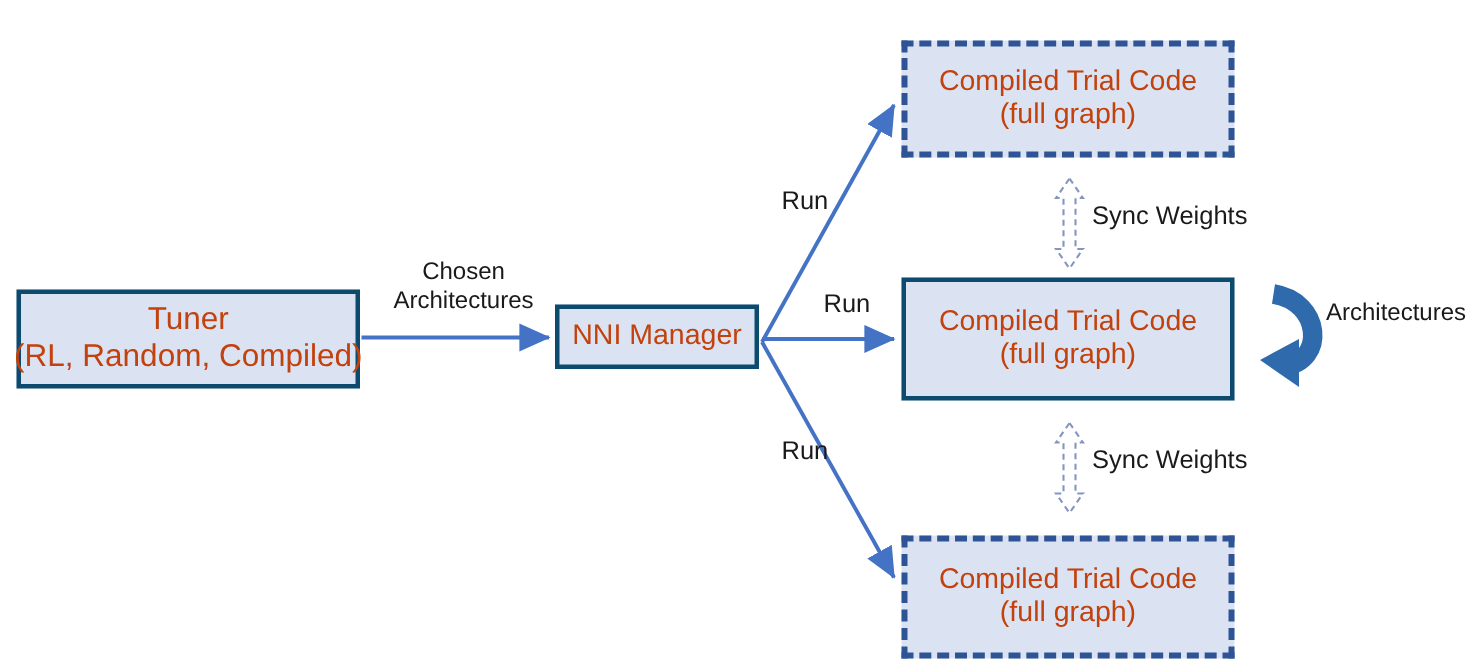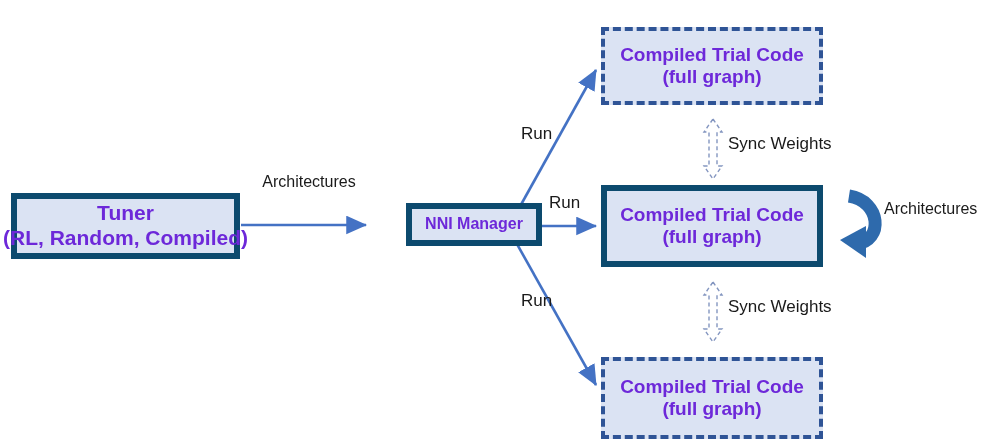--- a/index.html
+++ b/index.html
@@ -32,44 +32,42 @@
   .node {
     position: absolute;
     box-sizing: border-box;
     background: #dbe3f3;
     display: flex;
     flex-direction: column;
     align-items: center;
     justify-content: center;
     text-align: center;
     line-height: 1.18;
-    color: #6d28d9;
-    font-weight: bold;
+    color: #c2410c;
   }
   .node.solid {
-    border: 6px solid #0c4a6e;
+    border: 3px solid #0c4a6e;
   }
   .node.dashed {
     border: 4px dashed #2f5496;
   }
   .node .line1, .node .line2 {
     display: block;
     white-space: nowrap;
   }
 
   #node-tuner {
     left: 11px;  top: 193px;
     width: 229px; height: 66px;
     font-size: 21px;
   }
   #node-nni-manager {
     left: 370px; top: 203px;
     width: 136px; height: 43px;
-    font-size: 16px;
-    margin-left: 36px;
+    font-size: 19px;
   }
   .node-trial {
     font-size: 19px;
   }
   #node-trial-top {
     left: 601px; top: 27px;
     width: 222px; height: 78px;
   }
   #node-trial-middle {
     left: 601px; top: 185px;
@@ -164,20 +162,21 @@
     <span class="line1">Compiled Trial Code</span>
     <span class="line2">(full graph)</span>
   </div>
 
   <div class="node dashed node-trial" id="node-trial-bottom">
     <span class="line1">Compiled Trial Code</span>
     <span class="line2">(full graph)</span>
   </div>
 
   <div class="edge-label" id="label-chosen-architectures">
+    <div>Chosen</div>
     <div>Architectures</div>
   </div>
 
   <div class="edge-label" id="label-run-top">Run</div>
 
   <div class="edge-label" id="label-run-middle">Run</div>
 
   <div class="edge-label" id="label-run-bottom">Run</div>
 
   <div class="edge-label" id="label-sync-weights-top">Sync Weights</div>

